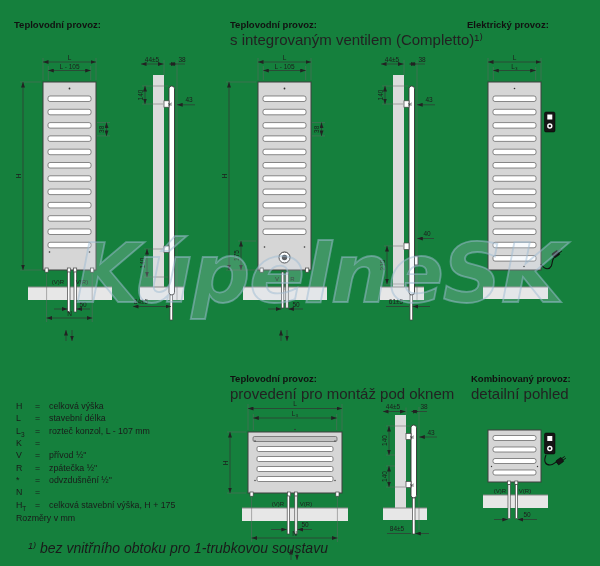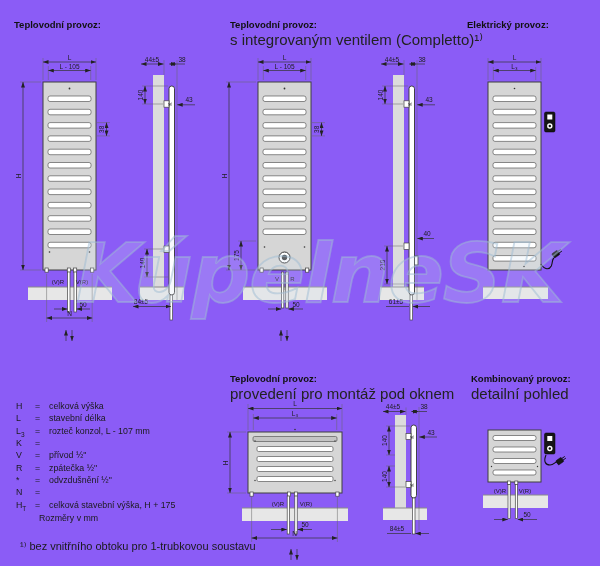--- a/index.html
+++ b/index.html
@@ -1,24 +1,24 @@
 <!DOCTYPE html>
 <html><head>
 <meta charset="utf-8">
 <style>
   html,body{margin:0;padding:0;background:#fff;}
-  .canvas{position:relative;width:600px;height:566px;background:#8b5cf6;overflow:hidden;
+  .canvas{position:relative;width:600px;height:566px;background:#15803d;overflow:hidden;
           font-family:"Liberation Sans","DejaVu Sans",sans-serif;}
   .sec-title{position:absolute;font-size:9.5px;font-weight:bold;color:#111;white-space:nowrap;}
   .sec-sub{position:absolute;font-size:15px;color:#222;white-space:nowrap;}
   .legend{position:absolute;left:16px;top:400px;font-size:8.8px;color:#1a1a1a;}
   .legend .row{display:grid;grid-template-columns:19px 14px auto;height:12.35px;line-height:12.35px;white-space:nowrap;}
   .legend sub{font-size:6.5px;}
-  .note{position:absolute;left:16px;top:513px;font-size:8.8px;color:#1a1a1a;margin-left:23px;}
-  .footnote{position:absolute;left:20px;top:540px;font-size:11px;color:#1a1a1a;white-space:nowrap;}
+  .note{position:absolute;left:16px;top:513px;font-size:8.8px;color:#1a1a1a;}
+  .footnote{position:absolute;left:28px;top:540px;font-size:14px;color:#1a1a1a;white-space:nowrap;font-style:italic;}
   .watermark{position:absolute;left:76px;top:226px;font-size:82px;font-style:italic;font-weight:bold;
              font-family:"DejaVu Sans",sans-serif;white-space:nowrap;z-index:5;pointer-events:none;
              color:rgba(214,228,240,0.22);-webkit-text-stroke:1.8px rgba(158,188,212,0.5);letter-spacing:-1px;}
   svg{position:absolute;left:0;top:0;z-index:1;}
   .bd{fill:#d6d6d6;stroke:#3f3f3f;stroke-width:1;}
   .sl{fill:#fff;stroke:#5a5a5a;stroke-width:0.7;}
   .slg{fill:#c4c4c4;stroke:#5a5a5a;stroke-width:0.7;}
   .wall{fill:#dcdcdc;}
   .floor{fill:#e7e7e7;}
   .fline{stroke:#8a8a8a;stroke-width:1.2;}

